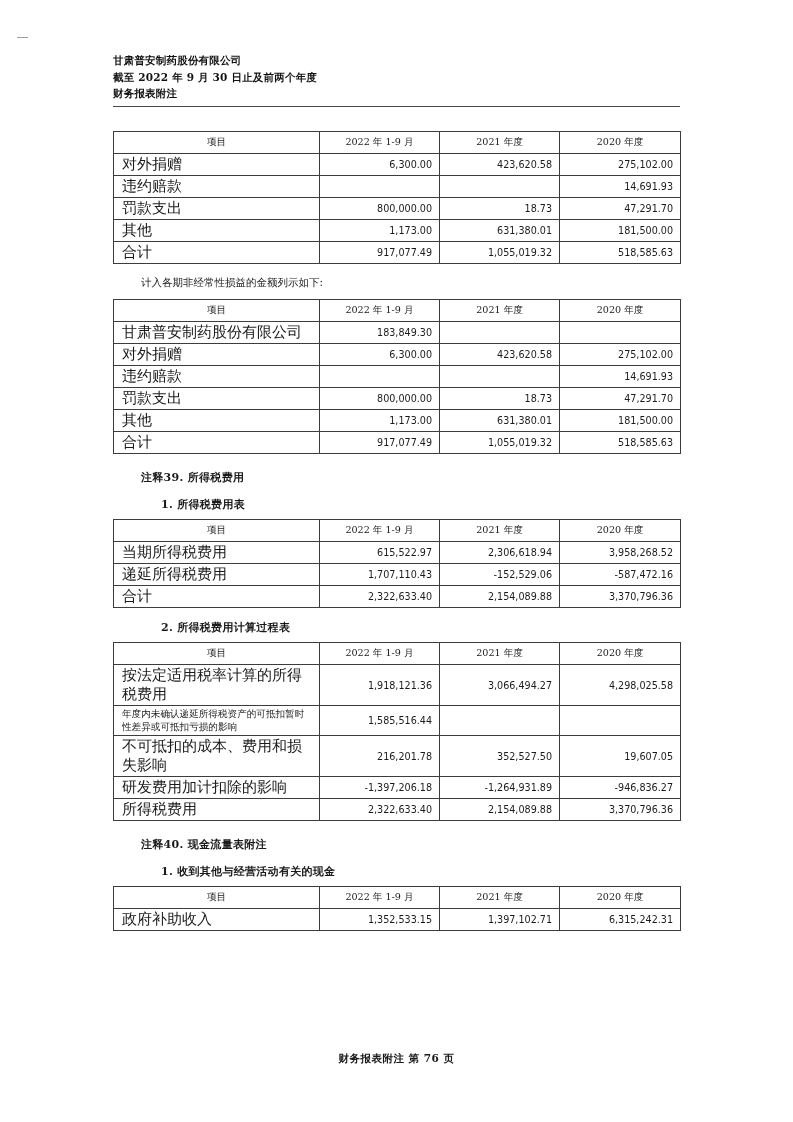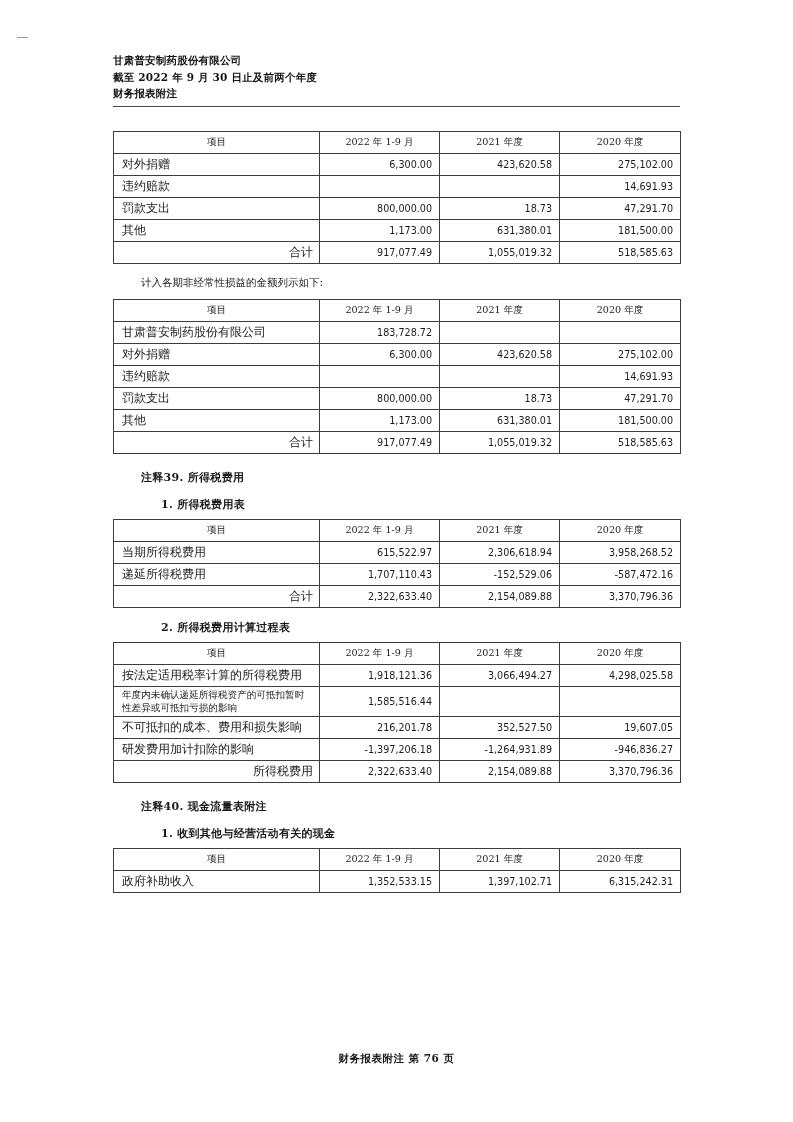--- a/index.html
+++ b/index.html
@@ -78,31 +78,31 @@
     padding: 1px 6px;
     vertical-align: middle;
     font-weight: normal;
   }
   table.fin thead th {
     text-align: center;
     font-size: 9.6px;
   }
   table.fin td.lbl {
     text-align: left;
-    font-size: 12px;
+    font-size: 15px;
     padding-left: 8px;
   }
   table.fin td.num {
     text-align: right;
     font-size: 9.6px;
     padding-right: 7px;
     font-family: "DejaVu Sans", "Liberation Sans", sans-serif;
   }
   table.fin tr.total td.lbl {
-    text-align: right;
+    text-align: left;
   }
   table.fin td.two-line {
     line-height: 12.5px;
     font-size: 9.6px;
     padding-top: 2px;
     padding-bottom: 2px;
   }
   .para {
     font-size: 10.5px;
     font-family: "DejaVu Serif", "Liberation Serif", serif;
@@ -213,21 +213,21 @@
         <tr>
           <th>项目</th>
           <th>2022 年 1-9 月</th>
           <th>2021 年度</th>
           <th>2020 年度</th>
         </tr>
       </thead>
       <tbody>
         <tr>
           <td class="lbl">甘肃普安制药股份有限公司</td>
-          <td class="num">183,728.72</td>
+          <td class="num">183,849.30</td>
           <td class="num"></td>
           <td class="num"></td>
         </tr>
         <tr>
           <td class="lbl">对外捐赠</td>
           <td class="num">6,300.00</td>
           <td class="num">423,620.58</td>
           <td class="num">275,102.00</td>
         </tr>
         <tr>

